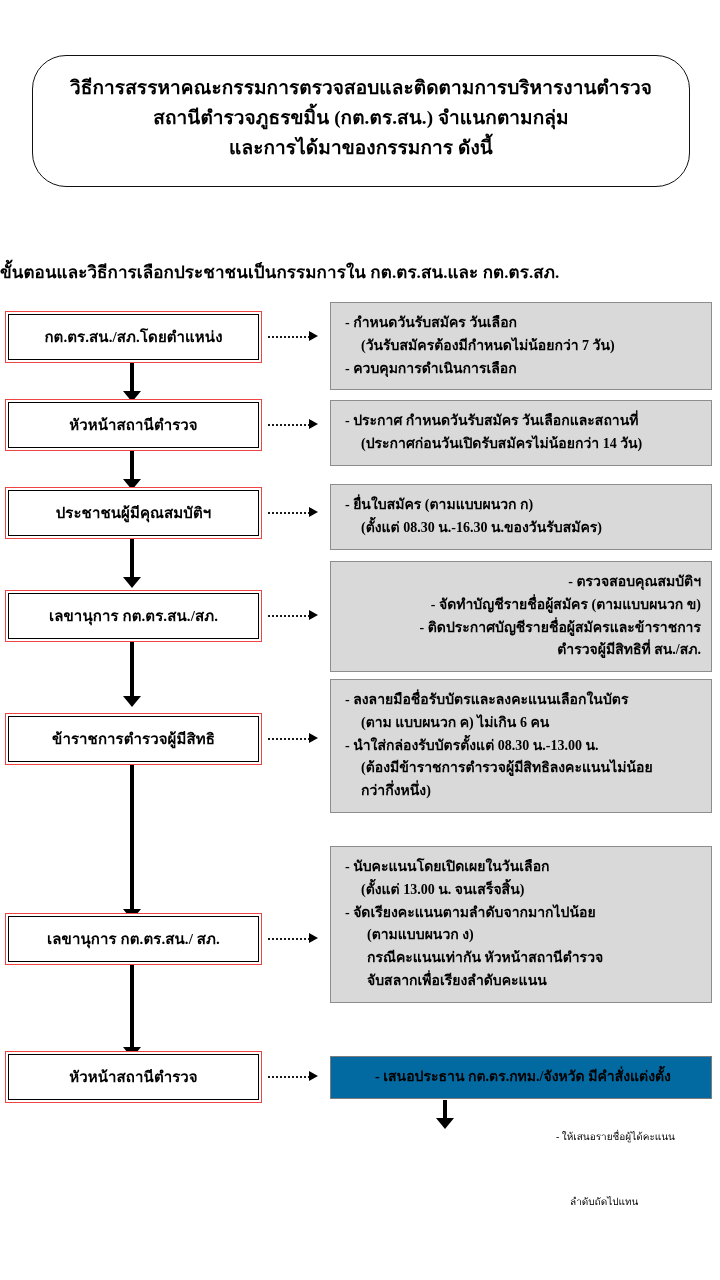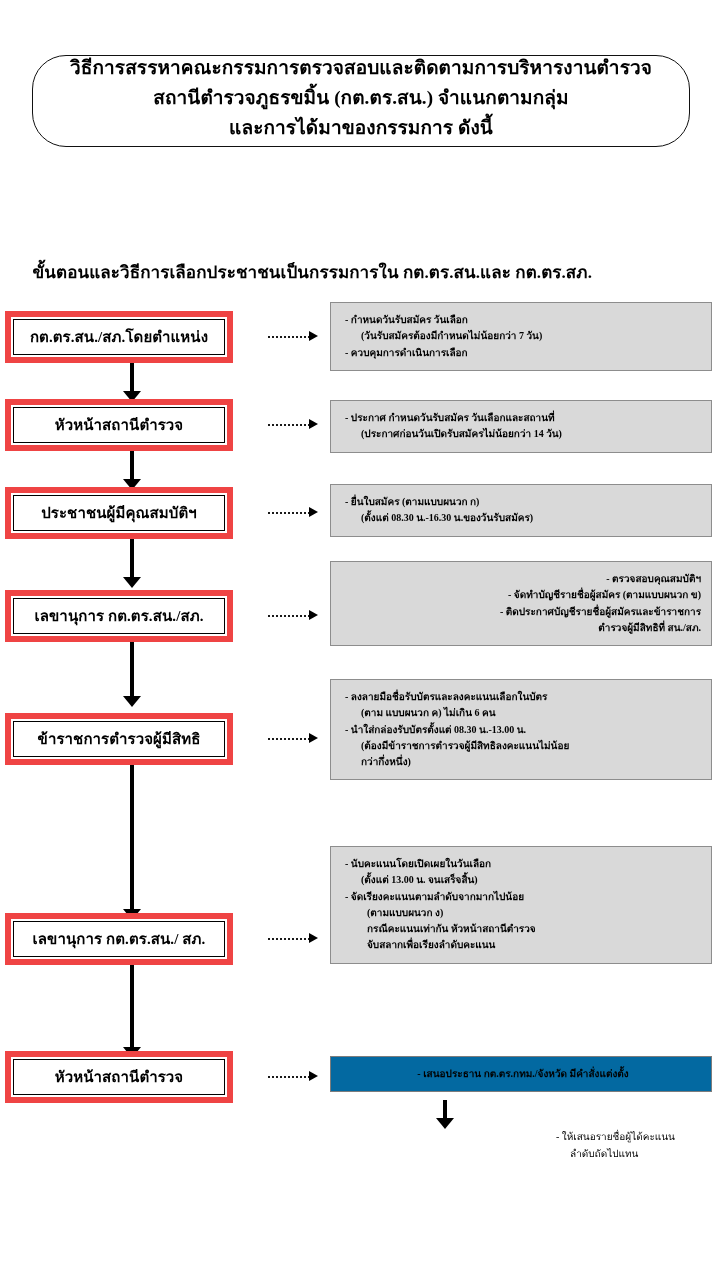--- a/index.html
+++ b/index.html
@@ -18,21 +18,21 @@
     overflow: hidden;
     background: #ffffff;
   }
 
   
   .header-box {
     position: absolute;
     left: 32px;
     top: 55px;
     width: 658px;
-    height: 92px;
+    height: 132px;
     border: 1.4px solid #ララ;
     border: 1.4px solid #111111;
     border-radius: 34px;
     background: #ffffff;
     box-sizing: border-box;
     display: flex;
     flex-direction: column;
     align-items: center;
     justify-content: center;
     padding: 4px 18px 10px 18px;
@@ -45,35 +45,35 @@
     white-space: nowrap;
     letter-spacing: .1px;
   }
 
   
   .subtitle {
     position: absolute;
     left: 0;
     top: 258px;
     width: 592px;
-    text-align: right;
+    text-align: left;
     font-size: 17px;
     font-weight: bold;
     white-space: nowrap;
     letter-spacing: .1px;
   }
 
   
   .flow-box {
     position: absolute;
     left: 5px;
-    width: 228px;
-    box-sizing: border-box;
-    background: #ffffff;
-    border: 6px solid #ef4444;
+    width: 257px;
+    box-sizing: border-box;
+    background: #ffffff;
+    border: 1px solid #ef4444;
     padding: 2px;
   }
   .flow-box-inner {
     border: 1.3px solid #000000;
     background: #ffffff;
     height: 100%;
     box-sizing: border-box;
     display: flex;
     align-items: center;
     justify-content: center;
@@ -128,21 +128,21 @@
     box-sizing: border-box;
     background: #d9d9d9;
     border: 1.2px solid #8d8d8d;
     padding: 9px 10px 9px 14px;
   }
   .panel.dark {
     background: #0369a1;
     border-color: #7d7d7d;
   }
   .panel-line {
-    font-size: 10px;
+    font-size: 14px;
     font-weight: bold;
     line-height: 1.63;
     white-space: nowrap;
     letter-spacing: 0;
   }
   .panel-line.indent  { padding-left: 16px; }
   .panel-line.indent2 { padding-left: 22px; }
   .panel-line.center  { text-align: center; }
 
   
@@ -177,21 +177,21 @@
     position: absolute;
     left: 556px;
     top: 1128px;
     width: 164px;
   }
   .side-note-line {
     font-size: 10px;
     line-height: 1.7;
     white-space: nowrap;
   }
-  .side-note-line.indent { padding-left: 14px; }
+  .side-note-line.indent { padding-left: 14px; margin-top: 48px; }
 </style>
 </head>
 <body>
 
 <div id="page">
 
   <div class="header-box">
     <div class="header-line">วิธีการสรรหาคณะกรรมการตรวจสอบและติดตามการบริหารงานตำรวจ</div>
     <div class="header-line">สถานีตำรวจภูธรขมิ้น (กต.ตร.สน.) จำแนกตามกลุ่ม</div>
     <div class="header-line">และการได้มาของกรรมการ ดังนี้</div>

